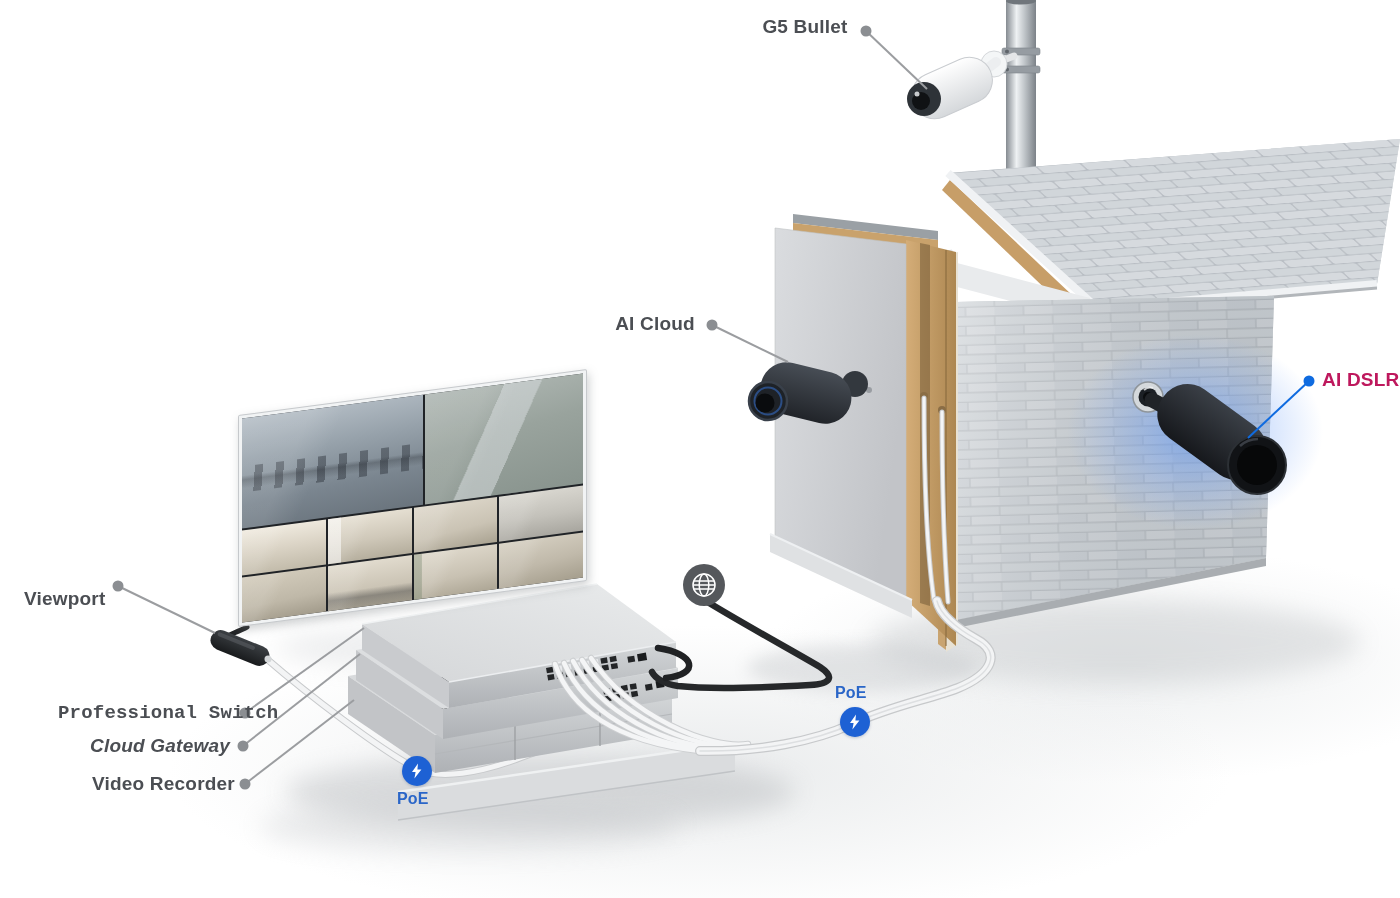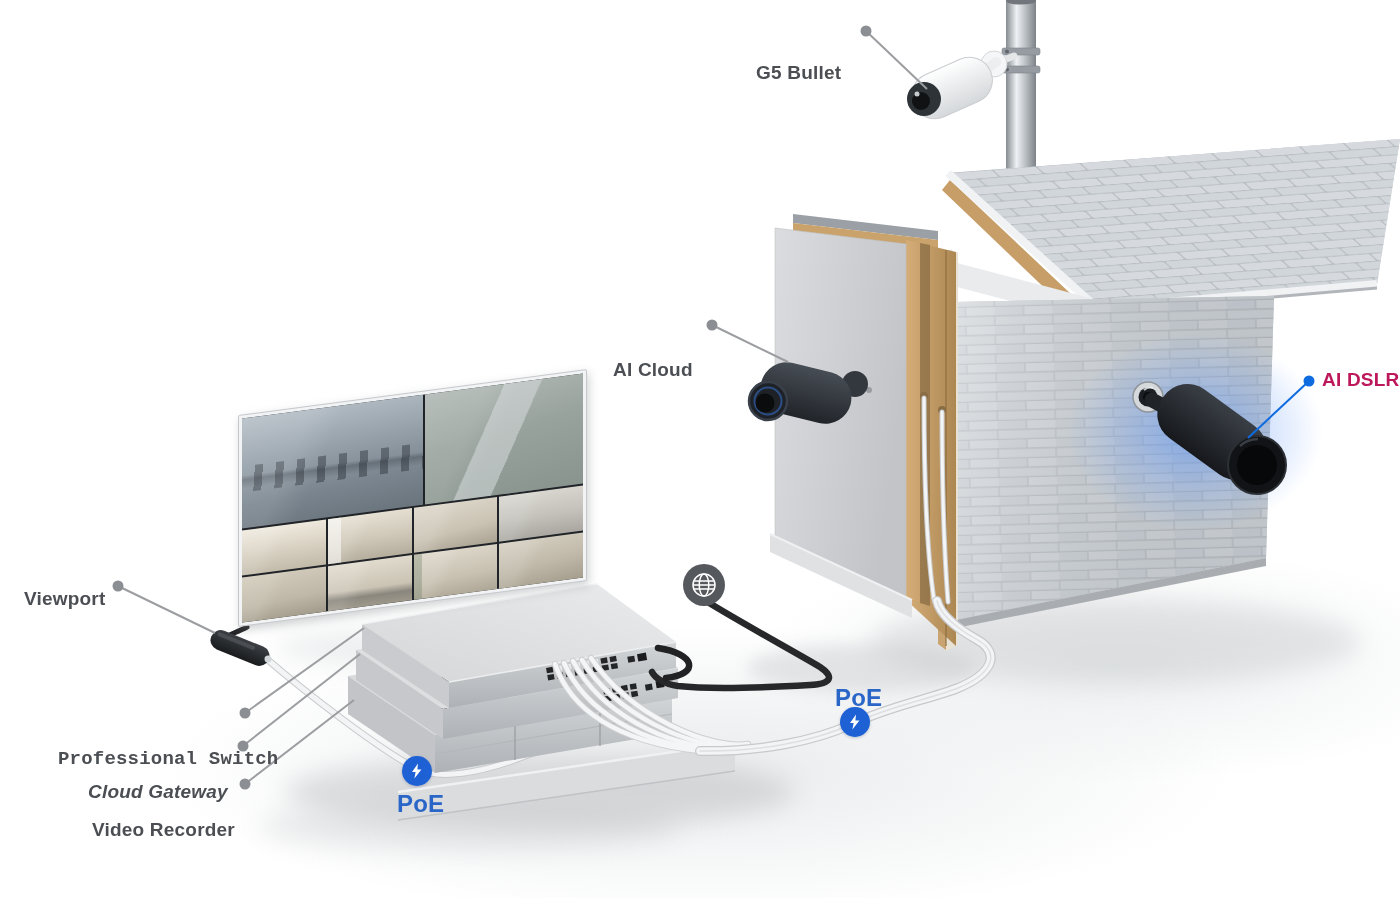--- a/index.html
+++ b/index.html
@@ -7,23 +7,23 @@
           font-family:"Liberation Sans",sans-serif;}
   .floor{position:absolute;inset:0;
     background:
       radial-gradient(ellipse 760px 210px at 50% 86%, #e9ebec 0%, rgba(233,235,236,0) 70%),
       radial-gradient(ellipse 520px 170px at 80% 74%, #eceeef 0%, rgba(236,238,239,0) 70%),
       #ffffff;}
   svg.scene{position:absolute;left:0;top:0;z-index:2;}
   
   .lbl{position:absolute;z-index:6;font-weight:700;font-size:19px;letter-spacing:.2px;
        color:#4b4e53;white-space:nowrap;}
-  .lbl.right{text-align:left;margin-top:46px;}
+  .lbl.right{text-align:center;}
   .lbl.blue{color:#be185d;}
-  .lbl.poe{color:#2a66c8;text-align:right;font-size:24px;}
+  .lbl.poe{color:#2a66c8;text-align:left;font-size:16px;}
   
   .poe-badge{position:absolute;z-index:6;width:30px;height:30px;border-radius:50%;
      background:#1d61d4;display:flex;align-items:center;justify-content:center;
      box-shadow:0 1px 3px rgba(20,50,110,.25);}
   
   .monitor{position:absolute;left:238px;top:415px;width:349px;height:212px;z-index:3;
      transform:skewY(-7.5deg);transform-origin:0 0;
      background:#f1f3f4;border:1px solid #c6c9cc;border-radius:2px;
      box-shadow:2px 4px 10px rgba(120,125,130,.35);padding:3px;box-sizing:border-box;}
   .screen{width:100%;height:100%;background:#202327;display:flex;flex-direction:column;gap:2px;}

